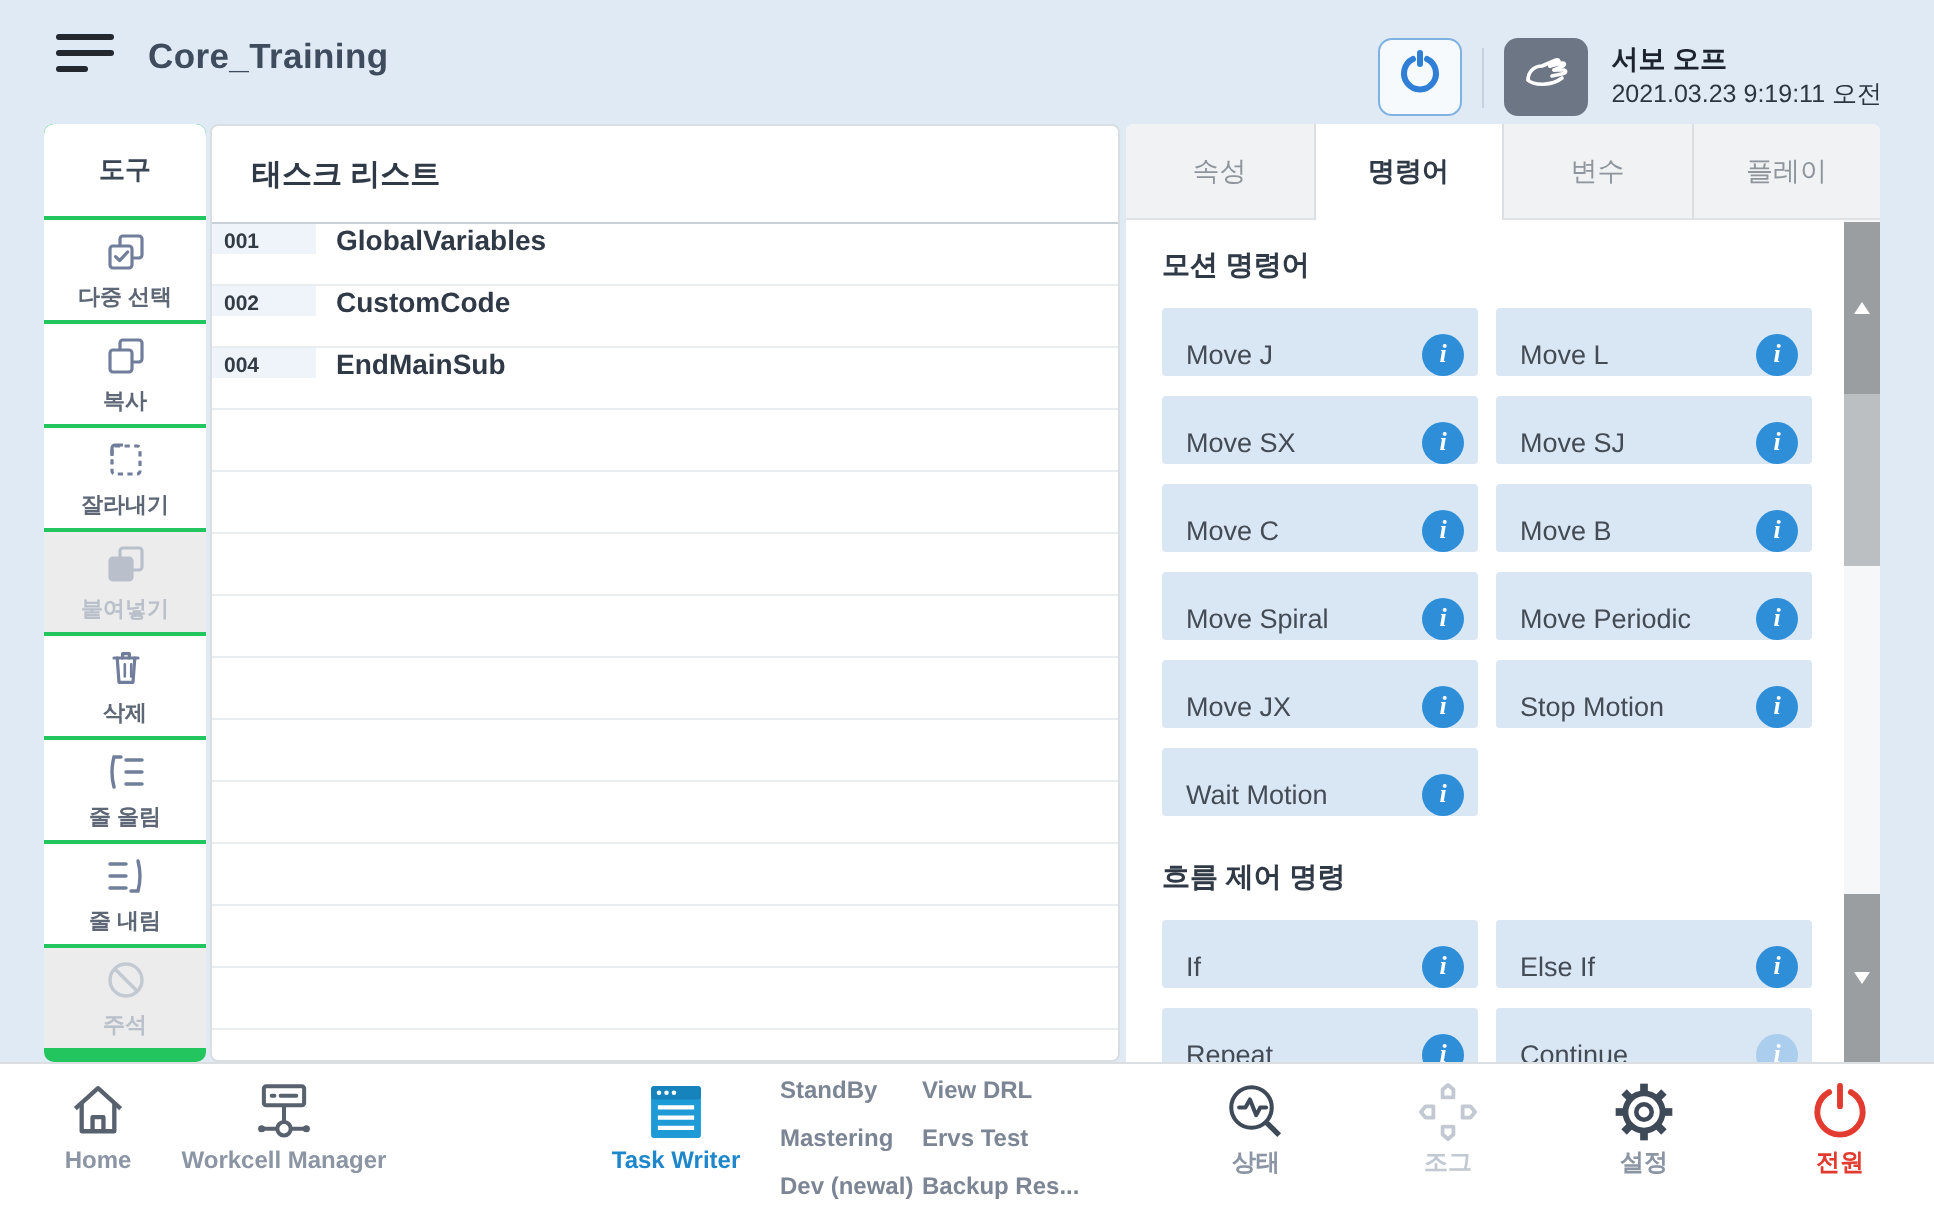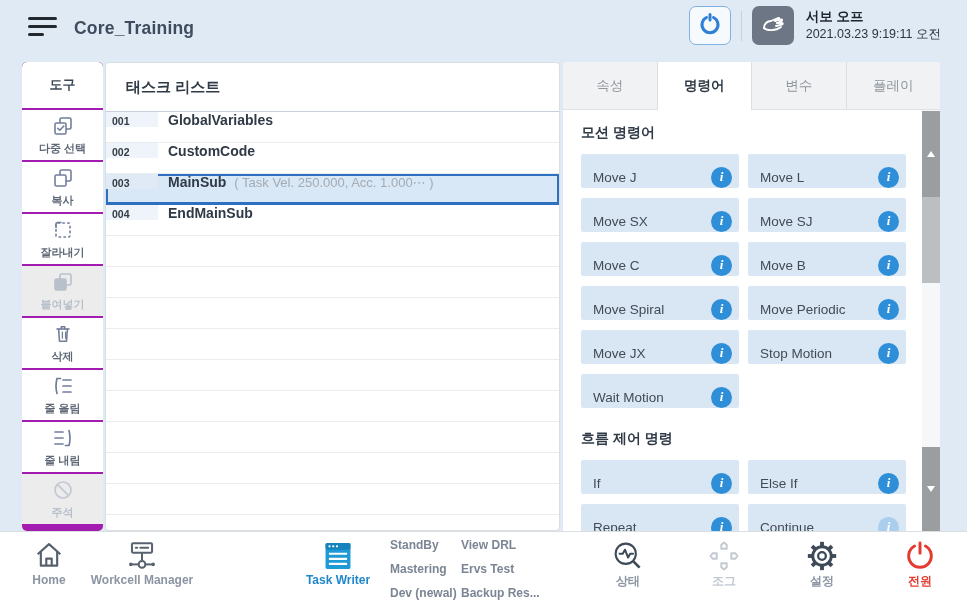--- a/index.html
+++ b/index.html
@@ -9,31 +9,31 @@
     background:#dfeaf4; color:#3b4654; position:relative;
   }
   
   .header { position:absolute; left:0; top:0; width:967px; height:58px; background:#dfeaf4; }
   .hamburger { position:absolute; left:28px; top:17px; width:30px; height:24px; cursor:pointer; }
   .hamburger span { display:block; height:3.4px; background:#23282e; border-radius:2px; margin-bottom:4.6px; }
   .hamburger span:nth-child(1){ width:29px; }
   .hamburger span:nth-child(2){ width:29px; }
   .hamburger span:nth-child(3){ width:16px; }
   .app-title { position:absolute; left:74px; top:18px; font-size:17.5px; font-weight:bold; color:#3e4c5e; letter-spacing:.2px; }
-  .hdr-right { position:absolute; right:26px; top:6px; display:flex; align-items:center; gap:10px; }
+  .hdr-right { position:absolute; right:26px; top:19px; display:flex; align-items:center; gap:10px; }
   .robot-btn { width:42px; height:39px; background:#f6fafd; border:1.6px solid #7fb2e2; border-radius:7px;
                display:flex; align-items:center; justify-content:center; }
   .hdr-divider { width:1px; height:30px; background:#c3d2de; }
   .hand-btn { width:42px; height:39px; background:#6d7684; border-radius:7px; display:flex; align-items:center; justify-content:center; }
   .servo-info { line-height:1.35; margin-left:2px; }
   .servo-state { font-size:13.5px; font-weight:bold; color:#1d2430; }
   .servo-time { font-size:12.5px; color:#2c3540; }
 
   
-  .toolbar { position:absolute; left:22px; top:62px; width:81px; height:469px; background:#a21caf;
+  .toolbar { position:absolute; left:22px; top:62px; width:81px; height:469px; background:#22c55e;
              border-radius:5px; overflow:hidden; display:flex; flex-direction:column; gap:2px; }
   .tb-head { background:#ffffff; height:46px; flex:0 0 46px; display:flex; align-items:center; justify-content:center;
              font-size:13px; font-weight:bold; color:#3b4654; border-radius:5px 5px 0 0; }
   .tb-btn { background:#ffffff; flex:0 0 50px; display:flex; flex-direction:column; align-items:center;
             justify-content:center; gap:3px; cursor:pointer; }
   .tb-btn .lbl { font-size:11px; font-weight:bold; color:#5d6775; white-space:nowrap; }
   .tb-btn.disabled { background:#ececed; }
   .tb-btn.disabled .lbl { color:#b9c0ca; }
   .tb-btn svg { display:block; }
 
@@ -223,27 +223,20 @@
     <div class="body">
         <span class="name">GlobalVariables</span>
       </div>
   </div>
   <div class="task-row">
     <div class="num">002</div>
     <div class="body">
         <span class="name">CustomCode</span>
       </div>
   </div>
-  <div class="task-row selected">
-    <div class="num">003</div>
-    <div class="body">
-      <span class="name">MainSub</span>
-      <span class="detail">( Task Vel. 250.000, Acc. 1.000⋯ )</span>
-    </div>
-  </div>
   <div class="task-row">
     <div class="num">004</div>
     <div class="body">
         <span class="name">EndMainSub</span>
       </div>
   </div>
 
   <div class="task-row empty"></div>
   <div class="task-row empty"></div>
   <div class="task-row empty"></div>

